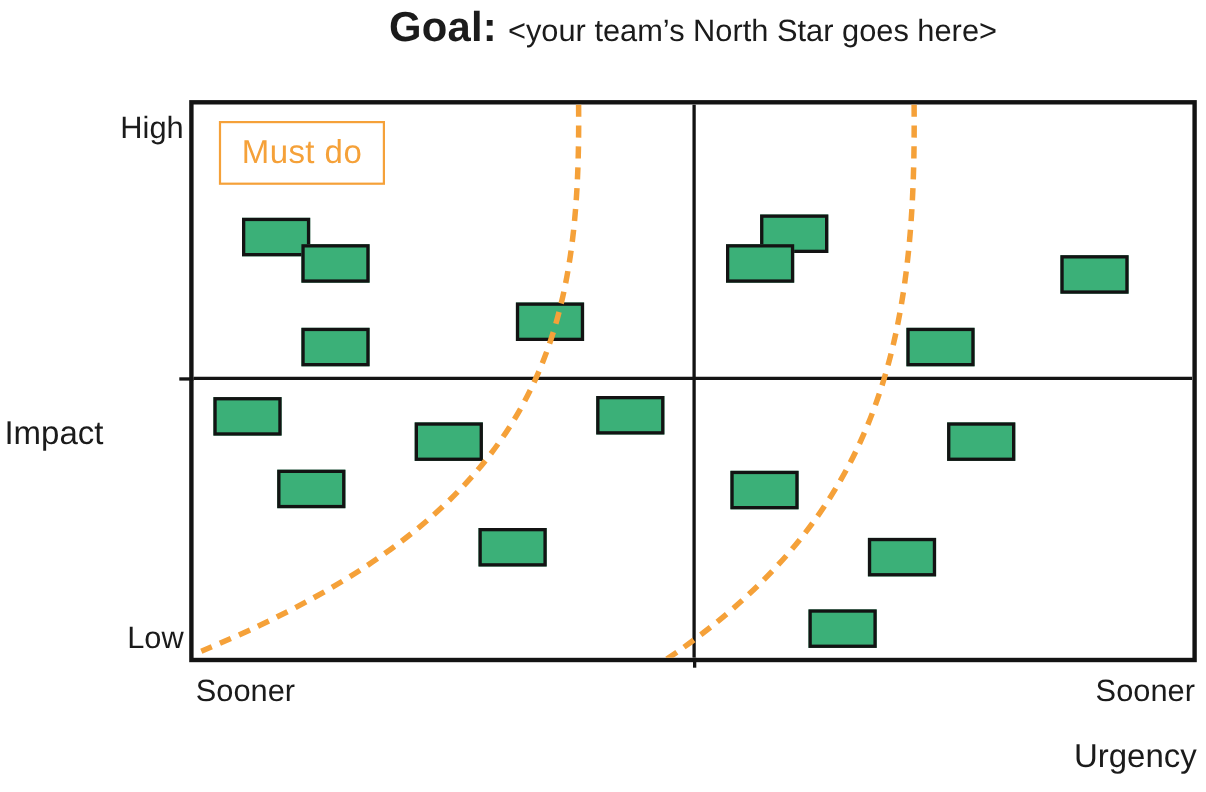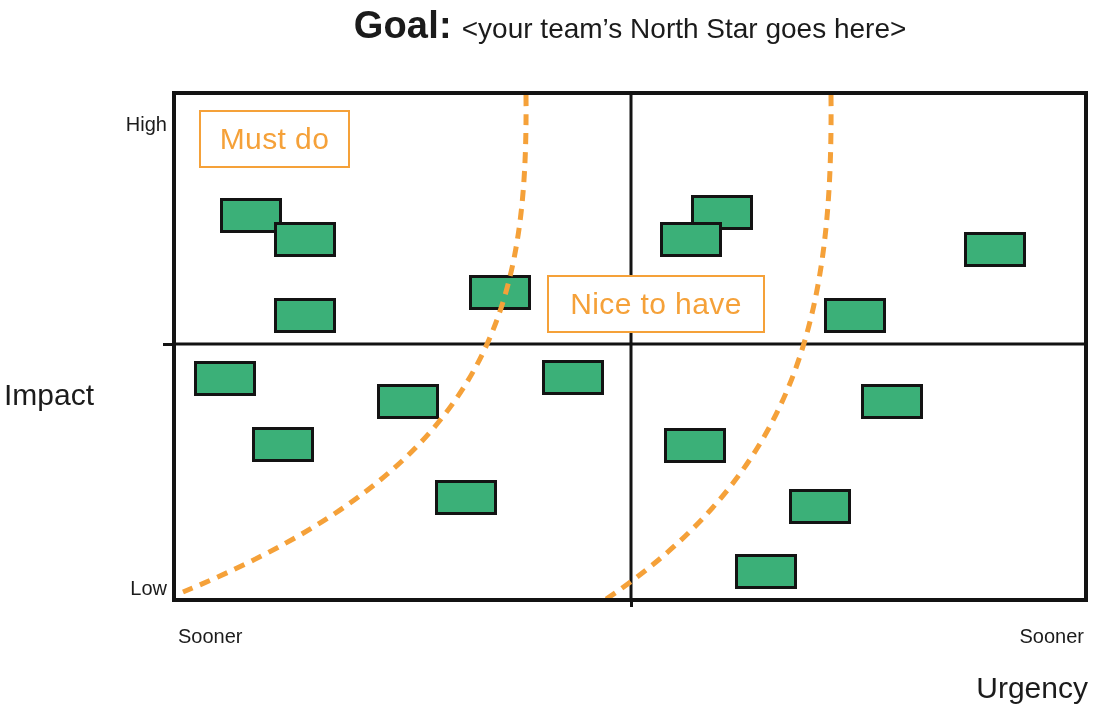--- a/index.html
+++ b/index.html
@@ -28,21 +28,21 @@
     position:absolute;box-sizing:border-box;border:3px solid var(--ink);
     pointer-events:auto;
   }
   .qlabel{
     position:absolute;box-sizing:border-box;border:2px solid var(--accent);
     background:#fff;color:var(--accent);font-size:30px;letter-spacing:.4px;
     display:flex;align-items:center;justify-content:center;white-space:nowrap;
     pointer-events:auto;
   }
   .axis-text{position:absolute;white-space:nowrap;}
-  .small{font-size:20px;margin-top:13px;}
+  .small{font-size:28px;}
   .big{font-size:30px;}
   .right{text-align:right;}
   .center{text-align:right;}
 </style>
 </head>
 <body>
 
 <div class="canvas">
 
   <div class="title">
@@ -82,21 +82,20 @@
 
   <div class="plot" style="border-color:transparent;background:transparent;pointer-events:none;">
     <svg width="908" height="503" viewBox="0 0 908 503" style="overflow:hidden;">
       <path d="M 350,0 C 352,215 314,370 7,497" fill="none" stroke="var(--accent)" stroke-width="5" stroke-dasharray="11 8"></path>
       <path d="M 655,0 C 657,215 624,375 426,507" fill="none" stroke="var(--accent)" stroke-width="5" stroke-dasharray="11 8"></path>
     </svg>
   </div>
 
   <div class="layer">
       <div class="qlabel" style="left: 199px; top: 110px; width: 151px; height: 58px;">Must do</div>
-      <div class="qlabel" style="left: 547px; top: 275px; width: 218px; height: 58px;">Nice to have</div>
     </div>
 
   <div class="axis-text small right" style="left:95px;top:100px;width:72px;">High</div>
   <div class="axis-text small right" style="left:95px;top:564px;width:72px;text-align:right;">Low</div>
   <div class="axis-text big" style="left:4px;top:330px;margin-top:48px;">Impact</div>
   <div class="axis-text small" style="left:178px;top:612px;">Sooner</div>
   <div class="axis-text small right" style="left:996px;top:612px;width:88px;">Sooner</div>
   <div class="axis-text big center" style="left:172px;top:671px;width:916px;">Urgency</div>
 
 </div>

